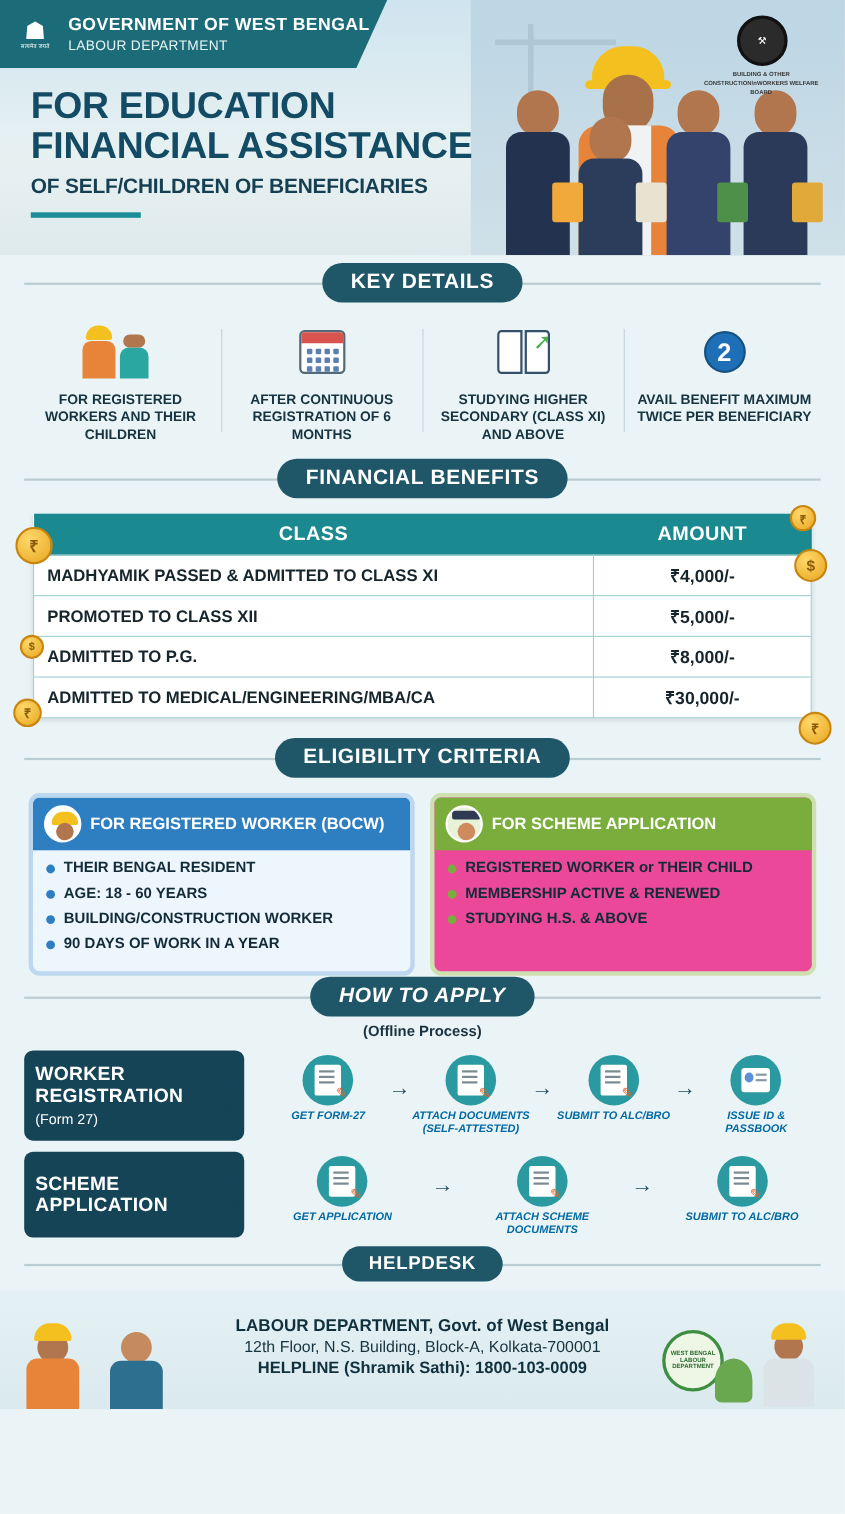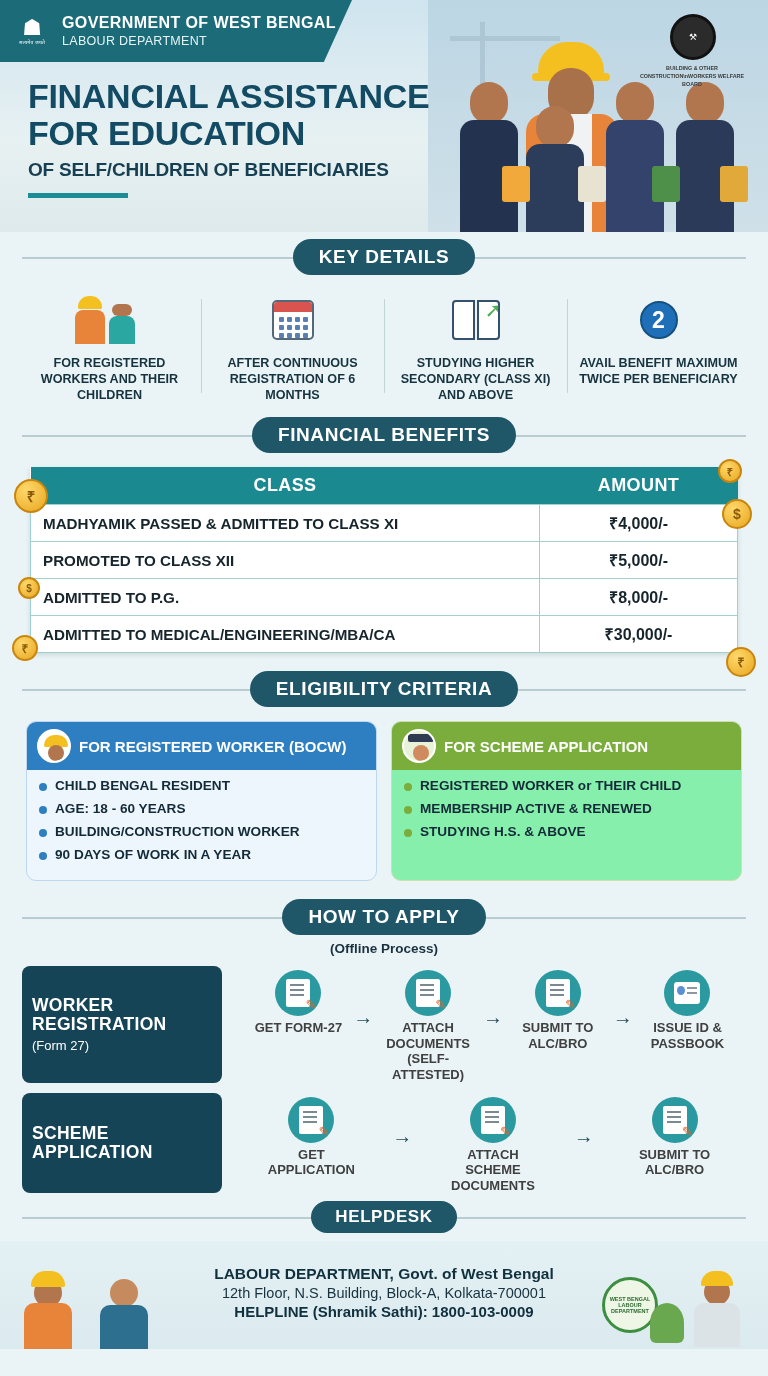--- a/index.html
+++ b/index.html
@@ -117,23 +117,23 @@
     border: 1px solid #9fd0d2; font-size: 15.2px; font-weight: bold; color:#16242c; padding: 7px 12px;
   }
   .ftable td.amt { text-align:center; font-size: 16px; }
   .coin {
     position:absolute; border-radius:50%; background: radial-gradient(circle at 35% 30%, #ffd86b, #e8a720);
     border:2px solid #c8860f; display:flex;align-items:center;justify-content:center; color:#8a5a05; font-weight:bold;
   }
 
   
   .elig { display:flex; gap: 14px; margin: 14px 26px 0; }
-  .ecard { flex:1; border-radius: 10px; overflow: hidden; border:1px solid #a21caf; }
+  .ecard { flex:1; border-radius: 10px; overflow: hidden; border:4px solid #a21caf; }
   .ecard.blue { background:#eef6fd; border-color:#bcd7ef; }
-  .ecard.green { background:#86efac; border-color:#cfe0b0; }
+  .ecard.green { background:#ec4899; border-color:#cfe0b0; }
   .ecard-head { display:flex; align-items:center; gap:8px; padding: 7px 10px; }
   .ecard.blue .ecard-head { background:#2e7fc2; }
   .ecard.green .ecard-head { background:#7aad3c; }
   .ecard-head .t { color:#fff; font-weight:bold; font-size: 15px; line-height:1.15; }
   .av { width: 34px; height:34px; border-radius:50%; background:#fff; position:relative; flex:0 0 34px; overflow:hidden; border:2px solid #fff;}
   .av .hm { position:absolute;top:4px;left:5px;width:24px;height:12px;background:#f4c01f;border-radius:12px 12px 2px 2px;}
   .av .fc { position:absolute;top:14px;left:9px;width:16px;height:16px;background:#b2764f;border-radius:8px;}
   .av.g { background:#e7f2d9; }
   .av.g .hm { background:#2f3b52; top:3px; left:4px; width:26px; height:8px; border-radius:2px;}
   .av.g .fc { background:#cf8a5e; }
@@ -162,21 +162,21 @@
   .step-ico {
     width: 46px;height:46px;border-radius:50%;background:#2a9aa0;margin:0 auto 4px;
     display:flex;align-items:center;justify-content:center;
   }
   .docglyph { width: 24px; height: 28px; background:#fff; border-radius:2px; position:relative; }
   .docglyph:before{content:"";position:absolute;left:4px;top:5px;width:14px;height:2px;background:#7a8a93;box-shadow:0 5px 0 #7a8a93,0 10px 0 #7a8a93;}
   .docglyph:after{content:"✎";position:absolute;right:-6px;bottom:-5px;font-size:13px;color:#e2642b;}
   .idglyph { width: 26px; height: 22px; background:#fff; border-radius:3px; position:relative;}
   .idglyph:before{content:"";position:absolute;left:3px;top:4px;width:8px;height:9px;border-radius:50%;background:#5b8fd6;}
   .idglyph:after{content:"";position:absolute;right:3px;top:5px;width:10px;height:2px;background:#8a9aa3;box-shadow:0 5px 0 #8a9aa3;}
-  .step-txt { font-size: 13px; font-weight:bold; color:#404040; line-height:1.2; }
+  .step-txt { font-size: 10px; font-weight:bold; color:#0369a1; line-height:1.2;font-style:italic; }
   .arrow-s { font-size: 20px; color:#214b5c; align-self:center; padding-bottom: 18px; }
   .fee-bar {
     background:#2a9aa0; color:#fff; font-size: 12.3px; font-weight:bold; text-align:center;
     padding: 4px 0; margin: 2px 22px 10px 0; border-radius: 3px;
   }
   .fee-wrap { margin: 0 22px; }
 
   
   .helpdesk { position:relative; margin-top: 8px; height: 108px; background: linear-gradient(180deg,#e4f1f4,#dbeaef); }
   .hd-content { text-align:center; padding-top: 24px; }
@@ -236,22 +236,22 @@
         <div class="lion">☗</div>
         <div class="motto">सत्यमेव जयते</div>
       </div>
       <div class="gov-text">
         <div class="l1">GOVERNMENT OF WEST BENGAL</div>
         <div class="l2">LABOUR DEPARTMENT</div>
       </div>
     </div>
 
     <div class="title-wrap">
+      <div class="title-1">FOR EDUCATION</div>
       <div class="title-1">FINANCIAL ASSISTANCE</div>
-      <div class="title-1">FOR EDUCATION</div>
       <div class="title-2">OF SELF/CHILDREN OF BENEFICIARIES</div>
       <div class="title-rule"></div>
     </div>
   </div>
 
   <div class="band" style="margin-top:7px;">
     <div class="band-line"></div>
     <div class="band-pill">KEY DETAILS</div>
   </div>
 
@@ -353,21 +353,21 @@
   <div class="elig">
     <div class="ecard blue">
       <div class="ecard-head">
         <div class="av">
             <div class="hm"></div>
             <div class="fc"></div>
           </div>
         <div class="t">FOR REGISTERED WORKER (BOCW)</div>
       </div>
       <ul>
-        <li>CHILD BENGAL RESIDENT</li>
+        <li>THEIR BENGAL RESIDENT</li>
         <li>AGE: 18 - 60 YEARS</li>
         <li>BUILDING/CONSTRUCTION WORKER</li>
         <li>90 DAYS OF WORK IN A YEAR</li>
       </ul>
     </div>
 
     <div class="ecard green">
       <div class="ecard-head">
         <div class="av g">
             <div class="hm"></div>
@@ -376,21 +376,21 @@
         <div class="t">FOR SCHEME APPLICATION</div>
       </div>
       <ul>
         <li>REGISTERED WORKER or THEIR CHILD</li>
         <li>MEMBERSHIP ACTIVE &amp; RENEWED</li>
         <li>STUDYING H.S. &amp; ABOVE</li>
       </ul>
     </div>
   </div>
 
-  <div class="band" style="margin-top:18px;">
+  <div class="band" style="margin-top:1px;font-style:italic;">
     <div class="band-line"></div>
     <div class="band-pill">HOW TO APPLY</div>
   </div>
   <div class="offline">(Offline Process)</div>
 
   <div class="flow">
     <div class="flow-row">
       <div class="flow-label">
         <div class="big">WORKER REGISTRATION</div>
         <div class="sm">(Form 27)</div>

